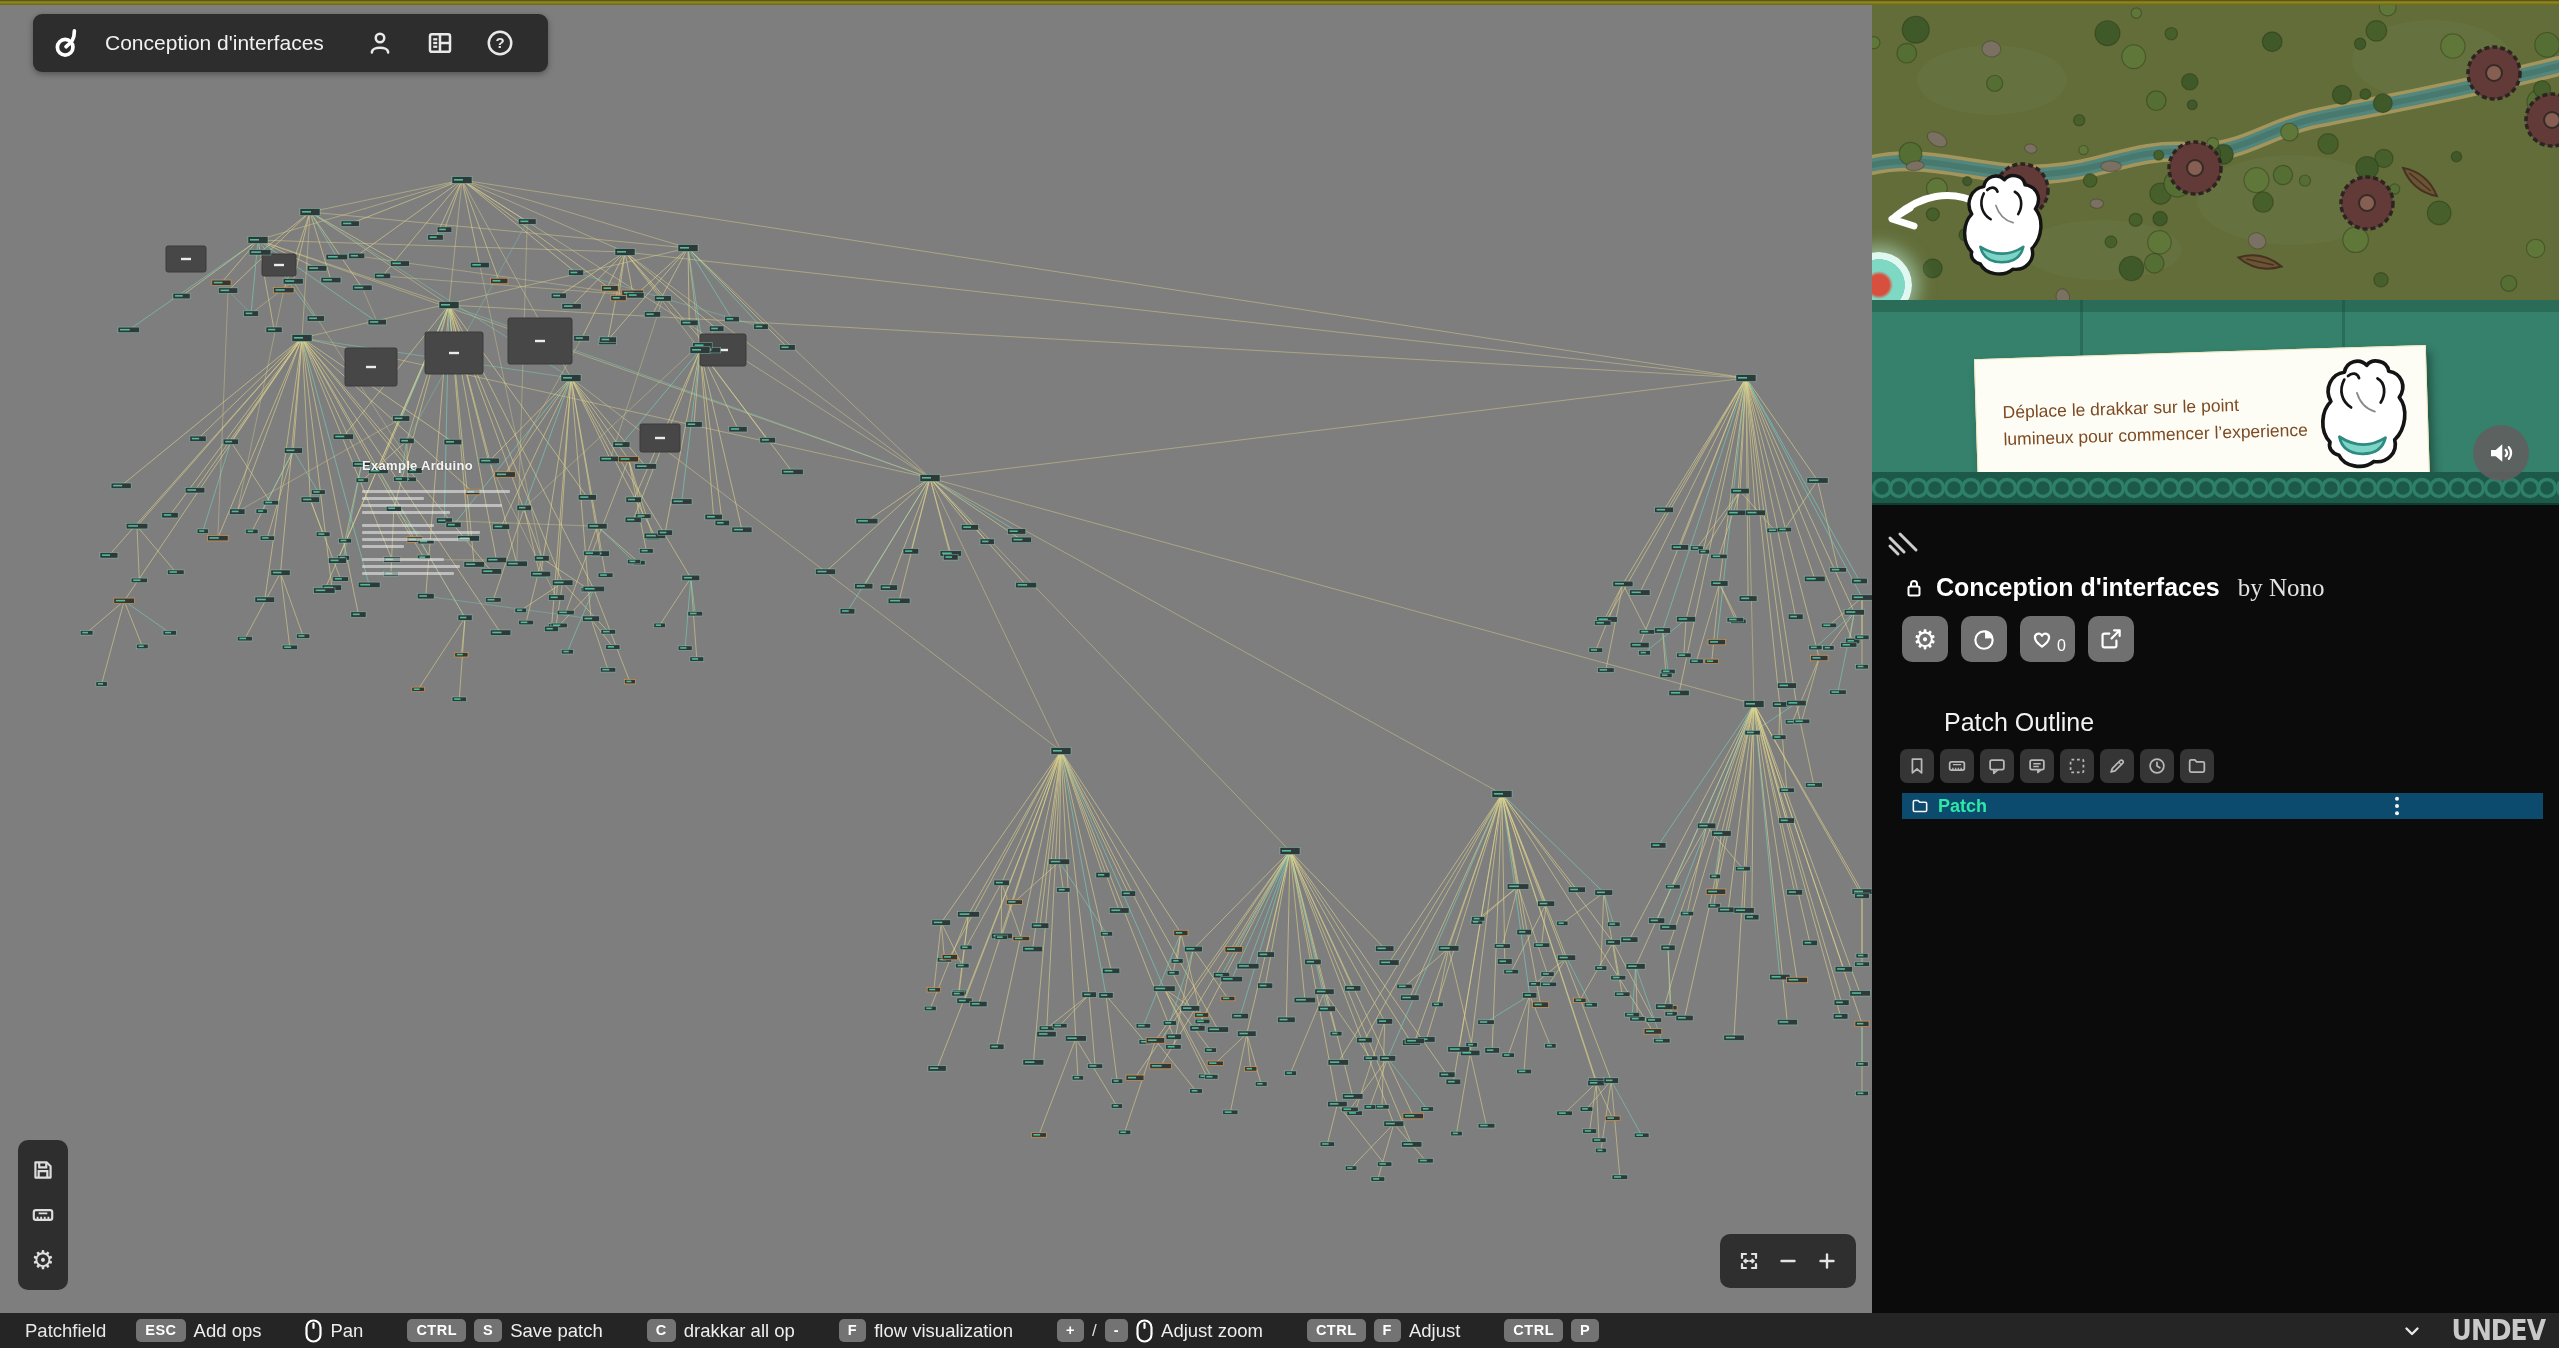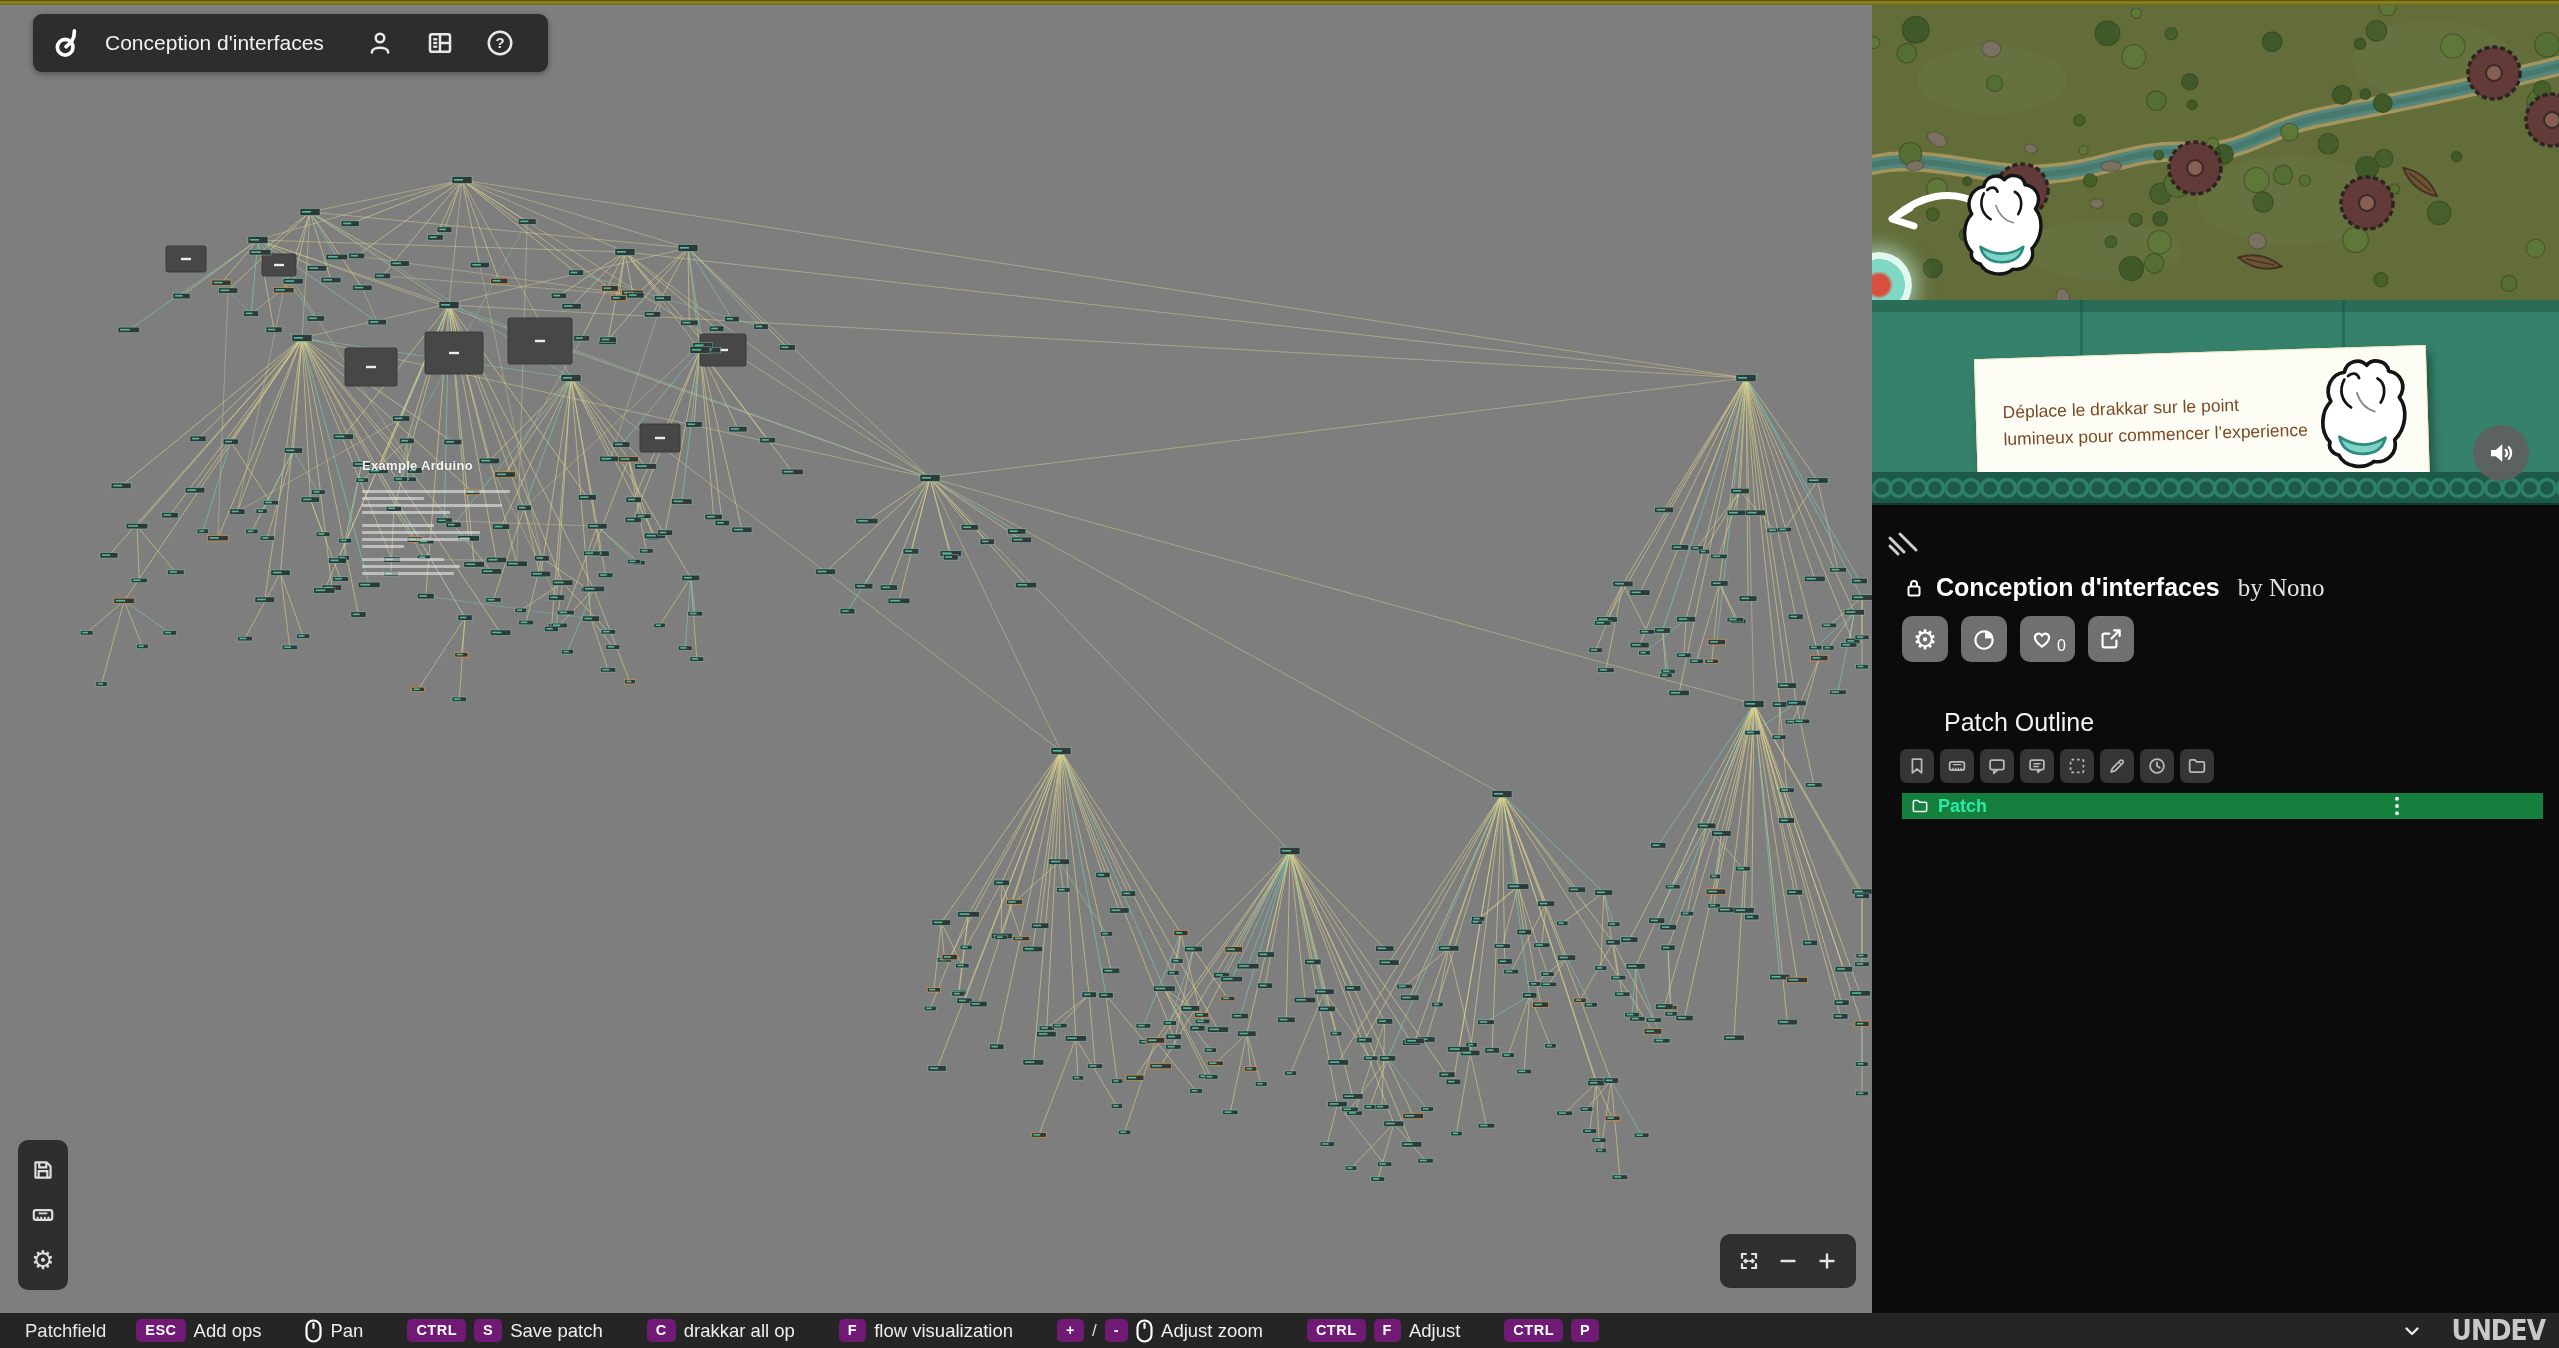--- a/index.html
+++ b/index.html
@@ -88,34 +88,34 @@
   .action-gear { font-family:"DejaVu Sans", sans-serif; font-size:27px; color:#fff; }
   .likes-count { font-size:16px; color:#fff; align-self:flex-end; margin-bottom:7px; }
 
   #outline-title { position:absolute; left:30px; top:708px; color:#f2f2f2; font-size:25px;margin-left:42px; }
 
   #outline-tools { position:absolute; left:28px; top:749px; display:flex; gap:6px; }
   .ot-btn { width:34px; height:34px; background:#353535; border-radius:7px; display:flex;
     align-items:center; justify-content:center; color:#b9b9b9; cursor:pointer; }
   .ot-btn svg { width:22px; height:22px; }
 
-  #patch-row { position:absolute; left:30px; top:793px; width:641px; height:26px; background:#15803d;
+  #patch-row { position:absolute; left:30px; top:793px; width:641px; height:26px; background:#0c4a6e;
     display:flex; align-items:center; cursor:pointer; }
   #patch-row svg { width:20px; height:20px; color:#f4f4f4; margin-left:8px; }
   #patch-row-label { color:#2ee8a8; font-size:18px; font-weight:bold; margin-left:8px; }
   #patch-row-menu { position:absolute; left:482px; top:1px; width:18px; height:24px; color:#fff;
     display:flex; align-items:center; justify-content:center; cursor:pointer; }
 
   
   #status-bar { left:0; top:1313px; width:2559px; height:35px; background:#252525;
     display:flex; align-items:center; color:#eeeeee; font-size:18.5px; z-index:60; }
   #sb-app { margin-left:25px; margin-right:30px; color:#e8e8e8; }
   #sb-items { display:flex; align-items:center; }
   .sb-item { display:flex; align-items:center; gap:8px; margin-right:44px; }
-  .keycap { background:#701a75; color:#fff; border-radius:5px; padding:2px 9px; font-size:14.5px;
+  .keycap { background:#737373; color:#fff; border-radius:5px; padding:2px 9px; font-size:14.5px;
     font-weight:bold; letter-spacing:.5px; line-height:1.25; }
   .key-sep { color:#ddd; font-size:17px; }
   .sb-mouse { width:17px; height:24px; color:#fff; }
   #sb-right { position:absolute; right:14px; display:flex; align-items:center; gap:28px; }
   #sb-chevron { width:24px; height:24px; color:#e8e8e8; cursor:pointer; }
   #sb-logo { color:#c9c9c9; font-weight:bold; font-size:25px; letter-spacing:-1px;
     transform:scaleY(1.15); font-family:"DejaVu Sans", sans-serif; }
 </style>
 </head>
 <body>

